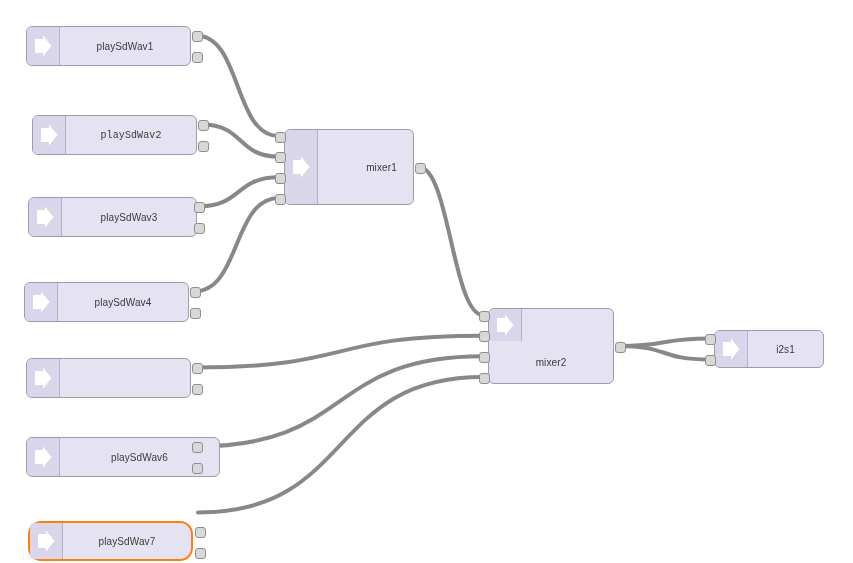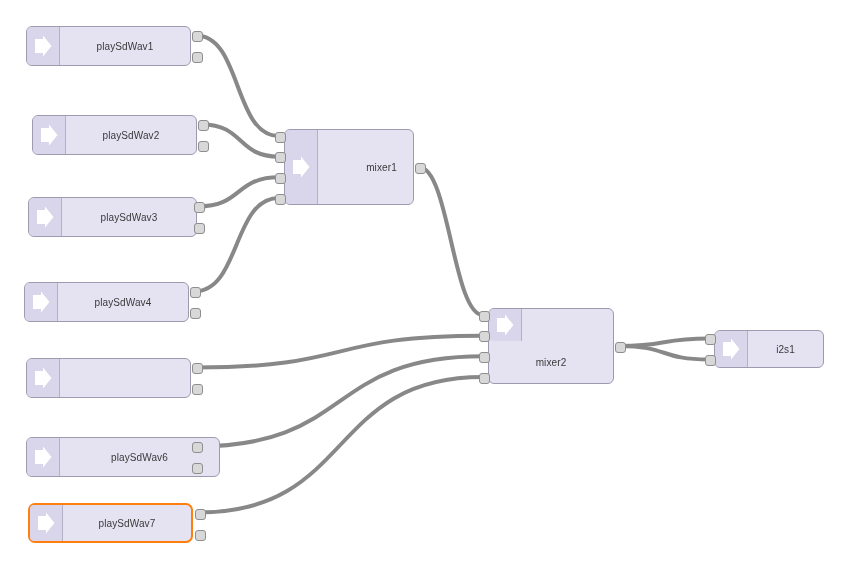--- a/index.html
+++ b/index.html
@@ -26,21 +26,22 @@
     box-sizing:border-box;
     background:#e5e2f2;
     border:1px solid #9e9ab0;
     border-radius:6px;
     display:flex;
     align-items:stretch;
     overflow:visible;
   }
   .node.selected{
     border:2px solid #ff7f0e;
-    border-radius:7px;
+    border-radius:13px;
+    margin-top:18px;
   }
   .node-icon{
     width:32px;
     flex:0 0 32px;
     background:#d9d5ea;
     border-right:1px solid #b4b0c6;
     border-radius:5px 0 0 5px;
     display:flex;
     align-items:center;
     justify-content:center;
@@ -88,21 +89,21 @@
       <div class="node" style="left: 26px; top: 26px; width: 165px; height: 40px;">
         <div class="node-icon">
           <svg class="arrow-glyph" width="20" height="22" viewBox="0 0 20 22">
             <path d="M2 4 L10 4 L10 0.5 L18.5 11 L10 21.5 L10 18 L2 18 Z" fill="#ffffff"></path>
           </svg>
         </div>
         <div class="node-label">playSdWav1</div>
         <div class="port" style="left: 164.5px; top: 4px;"></div>
         <div class="port" style="left: 164.5px; top: 25px;"></div>
       </div>
-      <div class="node" style="left: 32px; top: 115px; width: 165px; height: 40px;">
+      <div class="node" style="left: 32px; top: 115px; width: 165px; height: 40px; font-family: Liberation Mono, monospace;">
         <div class="node-icon">
           <svg class="arrow-glyph" width="20" height="22" viewBox="0 0 20 22">
             <path d="M2 4 L10 4 L10 0.5 L18.5 11 L10 21.5 L10 18 L2 18 Z" fill="#ffffff"></path>
           </svg>
         </div>
         <div class="node-label">playSdWav2</div>
         <div class="port" style="left: 164.5px; top: 4px;"></div>
         <div class="port" style="left: 164.5px; top: 25px;"></div>
       </div>
       <div class="node" style="left: 28px; top: 197px; width: 169px; height: 40px;">

